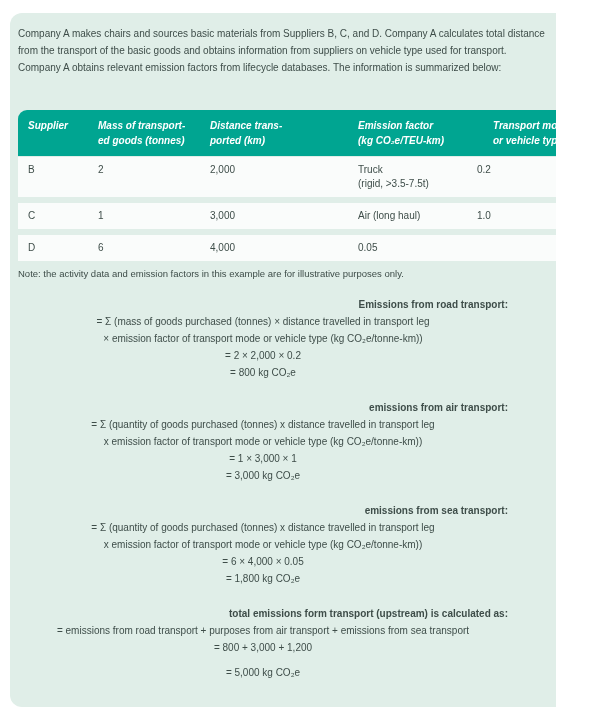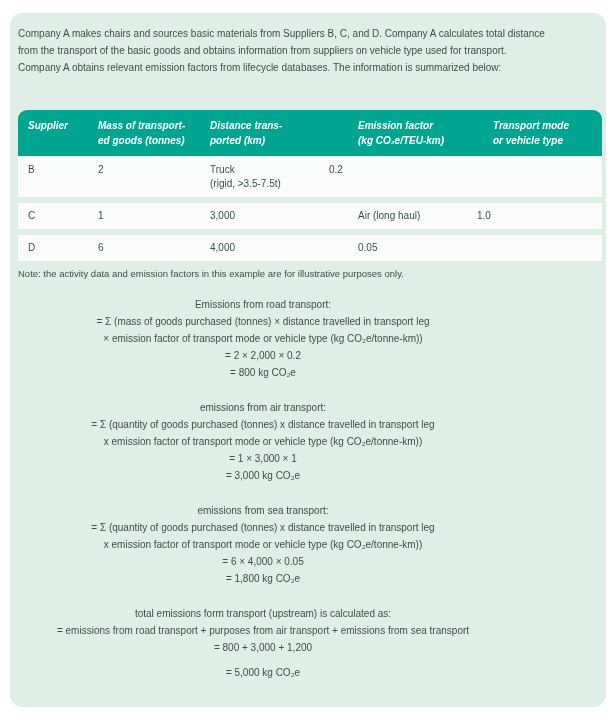--- a/index.html
+++ b/index.html
@@ -1,37 +1,37 @@
 <!DOCTYPE html>
 <html><head>
 <meta charset="utf-8">
 <style>
   html,body{margin:0;padding:0;background:#ffffff;}
   body{font-family:"Liberation Sans","DejaVu Sans",sans-serif;}
-  .page{position:relative;width:616px;height:725px;background:#ffffff;overflow:hidden;}
+  .page{position:relative;width:556px;height:725px;background:#ffffff;overflow:hidden;}
   .card{position:absolute;left:10px;top:13px;width:596px;height:694px;
         background:#e0eee8;border-radius:12px;color:#3e4d49;}
   .intro{margin:12px 8px 0 8px;font-size:10px;line-height:17px;white-space:pre-line;}
   
   .tbl{margin:34px 0 0 8px;width:584px;}
   .trow{display:flex;}
   .thead{background:#00a591;color:#ffffff;border-radius:9px 9px 0 0;
          font-weight:bold;font-style:italic;font-size:10px;}
   .thead .cell{padding:8px 4px 8px 10px;line-height:15px;}
   .brow{background:#fafcfb;margin-top:6px;font-size:10px;}
   .brow.first{margin-top:1px;}
   .brow .cell{padding:6px 4px 6px 10px;line-height:14px;}
   .cell{white-space:pre-line;box-sizing:border-box;}
   .c1{width:70px;}.c2{width:112px;}.c3{width:148px;}.c4{width:119px;}.c5{width:135px;}
   .note{margin:6px 0 0 8px;font-size:9.5px;line-height:13px;}
   
   .section{margin-left:8px;width:490px;text-align:center;font-size:10px;line-height:17px;}
   .sec-first{margin-top:16px;}
   .sec-next{margin-top:18px;}
-  .stitle{font-weight:normal;}
+  .stitle{font-weight:bold;text-align:right;}
   .fline{white-space:nowrap;}
   .fspacer{height:8px;}
 </style>
 </head>
 <body>
 
 <div class="page">
   <div class="card">
 
     <p class="intro">Company A makes chairs and sources basic materials from Suppliers B, C, and D. Company A calculates total distance
@@ -47,20 +47,21 @@
 ported (km)</div>
         <div class="cell c5">Emission factor
 (kg CO₂e/TEU-km)</div>
         <div class="cell c4">Transport mode
 or vehicle type</div>
       </div>
 
       <div class="trow brow first">
         <div class="cell c1">B</div>
         <div class="cell c2">2</div>
+        <div class="cell c3">2,000</div>
         <div class="cell c4">Truck
 (rigid, &gt;3.5-7.5t)</div>
         <div class="cell c5">0.2</div>
       </div>
 
       <div class="trow brow">
         <div class="cell c1">C</div>
         <div class="cell c2">1</div>
         <div class="cell c3">3,000</div>
         <div class="cell c4">Air (long haul)</div>

